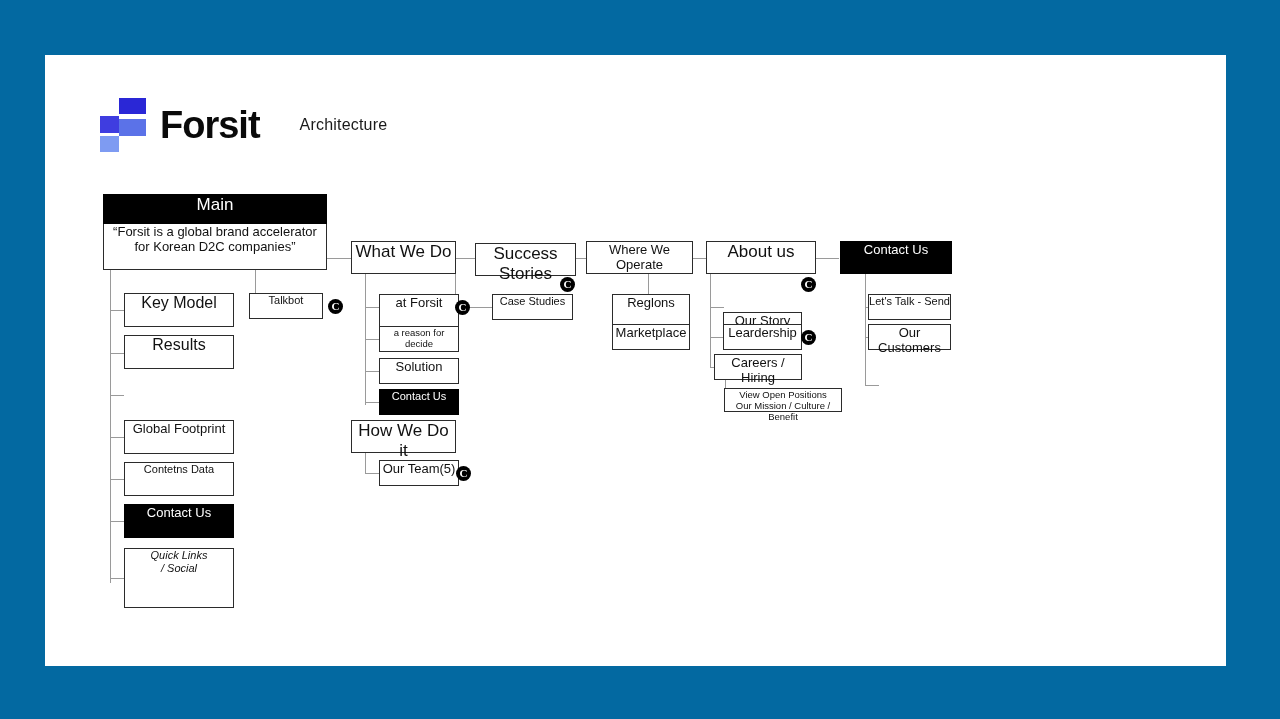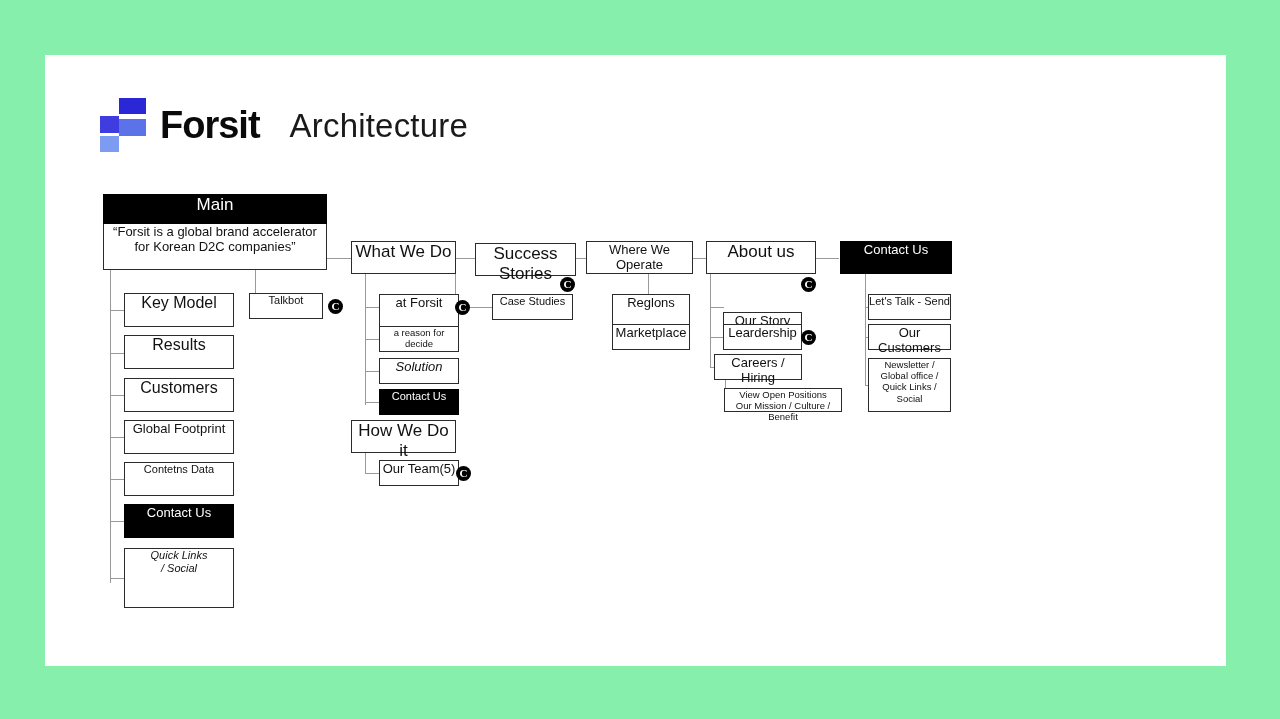--- a/index.html
+++ b/index.html
@@ -10,21 +10,21 @@
   body {
     width: 1280px;
     height: 719px;
     overflow: hidden;
     font-family: "Liberation Sans", sans-serif;
   }
   #stage {
     position: relative;
     width: 1280px;
     height: 719px;
-    background: #86efac;
+    background: #0369a1;
   }
   #canvas {
     position: absolute;
     left: 45px;
     top: 55px;
     width: 1181px;
     height: 611px;
     background: #ffffff;
   }
 
@@ -53,24 +53,24 @@
 
   .brand-name {
     font-size: 38px;
     font-weight: 700;
     letter-spacing: -1px;
     color: #0a0a0a;
     margin-left: 14px;
     line-height: 1;
   }
   .page-subtitle {
-    font-size: 33px;
+    font-size: 16px;
     font-weight: 400;
     color: #1a1a1a;
-    margin-left: 30px;
+    margin-left: 40px;
     line-height: 1;
     letter-spacing: 0.2px;
   }
 
   
   #diagram {
     position: absolute;
     left: 0;
     top: 0;
     width: 1181px;
@@ -203,23 +203,20 @@
         <span>“Forsit is a global brand accelerator
 for Korean D2C companies”</span>
       </div>
 
       <div class="node lg" style="left:79px; top:238px; width:110px; height:34px;">
         <span>Key Model</span>
       </div>
       <div class="node lg" style="left:79px; top:280px; width:110px; height:34px;">
         <span>Results</span>
       </div>
-      <div class="node lg" style="left:79px; top:323px; width:110px; height:34px;">
-        <span>Customers</span>
-      </div>
       <div class="node md" style="left:79px; top:365px; width:110px; height:34px;">
         <span>Global Footprint</span>
       </div>
       <div class="node sm" style="left:79px; top:407px; width:110px; height:34px;">
         <span>Contetns Data</span>
       </div>
       <div class="node dark md" style="left:79px; top:449px; width:110px; height:34px;">
         <span>Contact Us</span>
       </div>
       <div class="node sm" style="left:79px; top:493px; width:110px; height:60px; white-space:pre-line;font-style:italic;">
@@ -236,21 +233,21 @@
         <span>What We Do</span>
       </div>
       <div class="node md" style="left:334px; top:239px; width:80px; height:37px;">
         <span>at Forsit</span>
       </div>
       <div class="cbadge" style="left:410px; top:245px;">C</div>
 
       <div class="node xs" style="left:334px; top:271px; width:80px; height:26px;">
         <span>a reason for decide</span>
       </div>
-      <div class="node md" style="left:334px; top:303px; width:80px; height:26px;font-style:italic;">
+      <div class="node md" style="left:334px; top:303px; width:80px; height:26px;">
         <span>Solution</span>
       </div>
       <div class="node dark sm" style="left:334px; top:334px; width:80px; height:26px;">
         <span>Contact Us</span>
       </div>
 
       <div class="node hdr" style="left:306px; top:365px; width:105px; height:33px;">
         <span>How We Do it</span>
       </div>
       <div class="node md" style="left:334px; top:405px; width:80px; height:26px;">
@@ -299,22 +296,16 @@
 
       <div class="node dark md" style="left:795px; top:186px; width:112px; height:33px;">
         <span>Contact Us</span>
       </div>
       <div class="node sm" style="left:823px; top:239px; width:83px; height:26px;">
         <span>Let's Talk - Send</span>
       </div>
       <div class="node md" style="left:823px; top:269px; width:83px; height:26px;">
         <span>Our Customers</span>
       </div>
-      <div class="node xs" style="left:823px; top:303px; width:83px; height:54px; white-space:pre-line;">
-        <span>Newsletter /
-Global office /
-Quick Links /
-Social</span>
-      </div>
 
     </div>
   </div>
 </div>
 
 </body></html>

